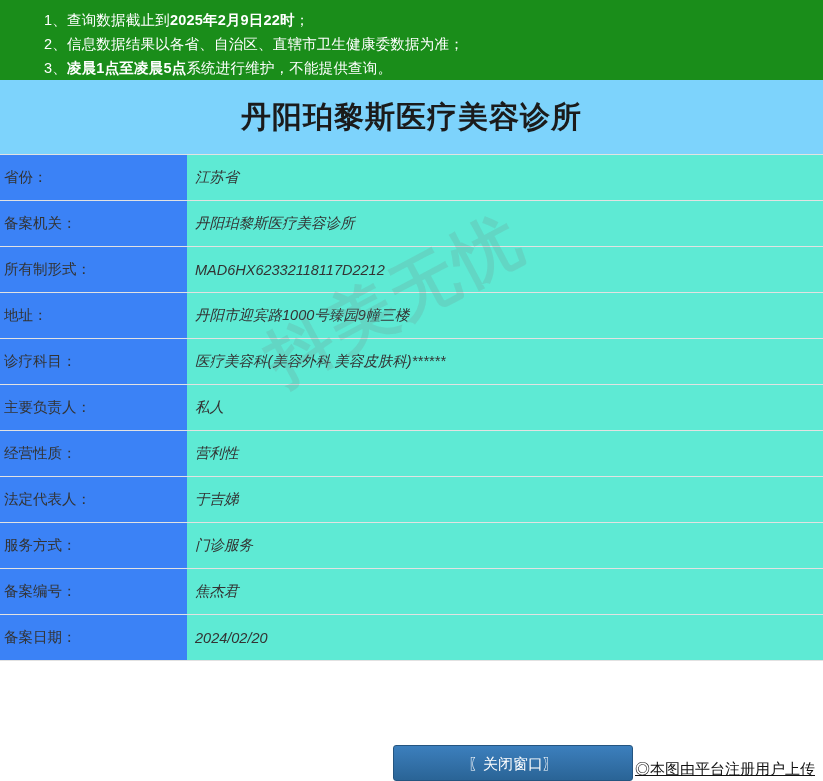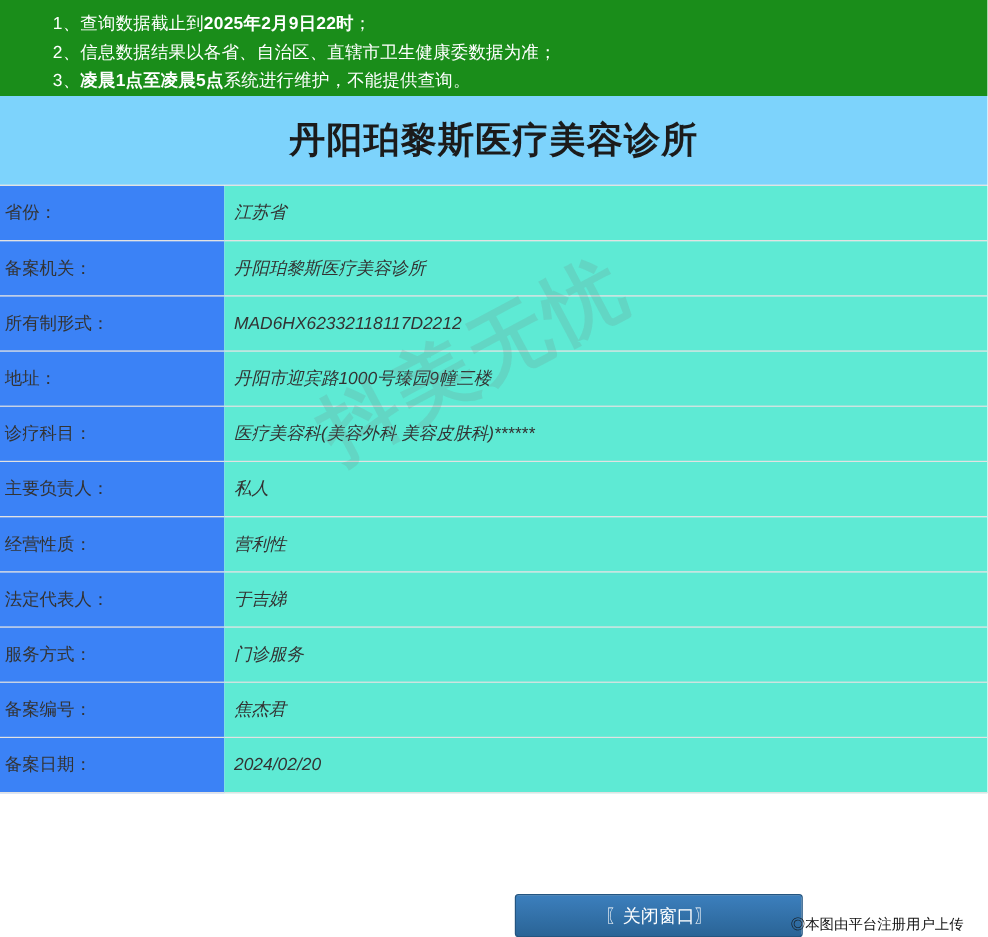--- a/index.html
+++ b/index.html
@@ -112,29 +112,29 @@
     background: #2e6da4;
     background: linear-gradient(#3c7fbd, #2a6496);
     border: 1px solid #245580;
     border-radius: 3px;
     color: #ffffff;
     font-size: 15px;
     text-align: center;
     line-height: 36px;
     cursor: pointer;
     box-sizing: border-box;
-    margin-left: 36px;
   }
   .credit {
     position: absolute;
-    right: 20px;
+    right: 8px;
     bottom: 2px;
-    font-size: 12px;
+    font-size: 15px;
     color: #111;
     white-space: nowrap;
+    text-decoration: underline;
   }
 </style>
 </head>
 <body>
 
 <div class="notice">
   <div class="notice-line">
     <span>1、查询数据截止到</span><span class="b">2025年2月9日22时</span><span>；</span>
   </div>
   <div class="notice-line">

